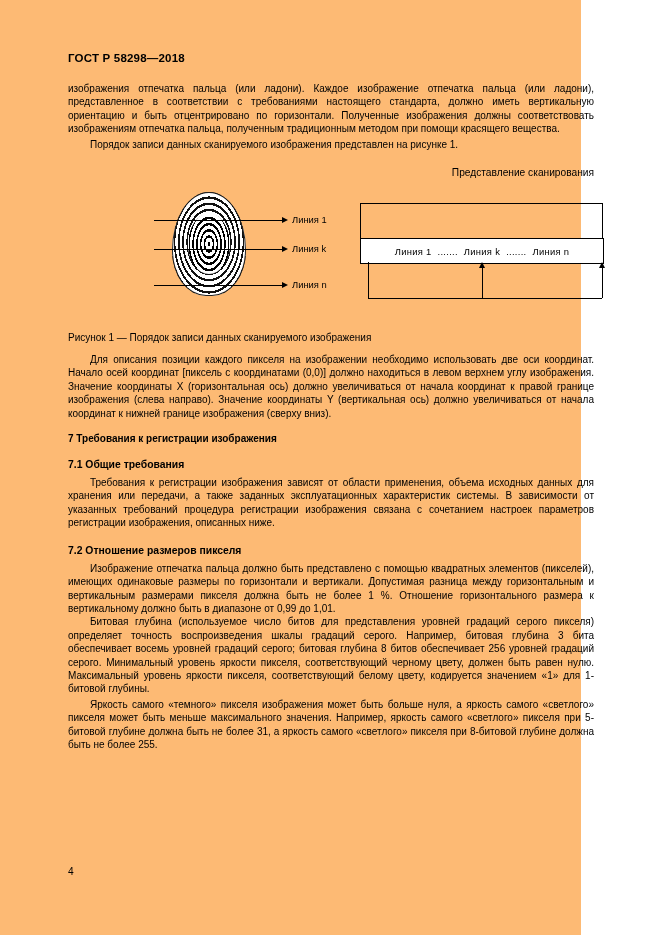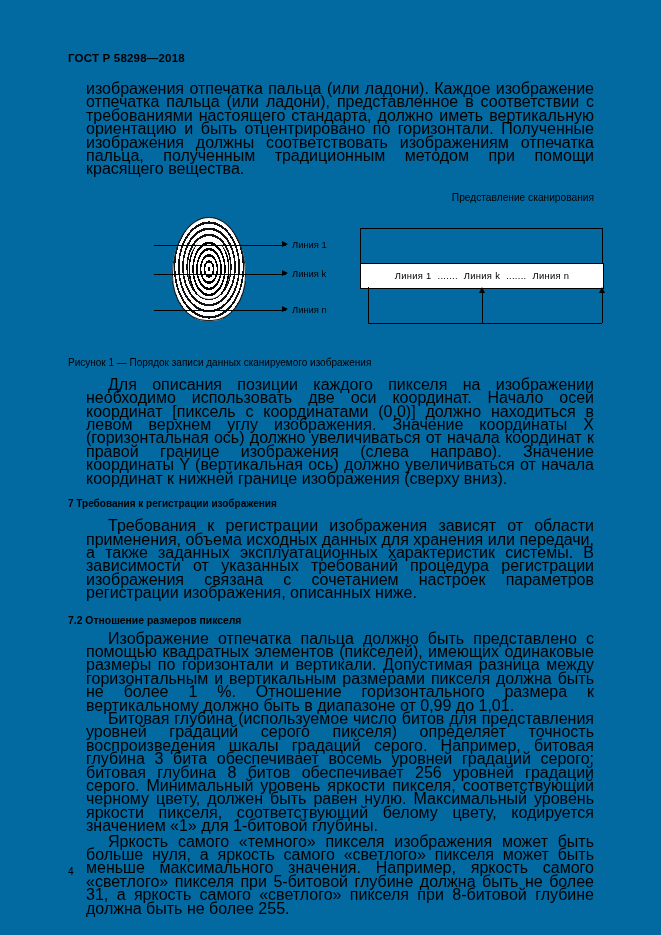--- a/index.html
+++ b/index.html
@@ -11,39 +11,40 @@
     width: 661px;
     height: 935px;
     position: relative;
     font-family: "Liberation Sans", sans-serif;
     color: #000000;
     overflow: hidden;
   }
   .page {
     position: absolute;
     left: 0; top: 0;
-    width: 661px;
+    width: 557px;
     height: 935px;
-    background: #0369a1;
+    background: #fdba74;
+    padding-left: 24px;
   }
   .content {
     position: absolute;
     left: 68px;
     top: 52px;
     width: 526px;
   }
   .doc-header {
     font-size: 11.5px;
     font-weight: bold;
     letter-spacing: 0.2px;
     margin-bottom: 18px;
   }
   p {
-    margin: 0 0 0 18px;
-    font-size: 16px;
+    margin: 0 0 0 0;
+    font-size: 10px;
     line-height: 13.4px;
     text-align: justify;
     text-justify: inter-word;
   }
   p.indent {
     text-indent: 22px;
   }
   .gap2 { margin-top: 2px; }
   .gap14 { margin-top: 14px; }
 
@@ -156,20 +157,21 @@
 </head>
 <body>
 
 <div class="page">
 
   <div class="content">
 
     <div class="doc-header">ГОСТ Р 58298—2018</div>
 
     <p class="para">изображения отпечатка пальца (или ладони). Каждое изображение отпечатка пальца (или ладони), представленное в соответствии с требованиями настоящего стандарта, должно иметь вертикальную ориентацию и быть отцентрировано по горизонтали. Полученные изображения должны соответствовать изображениям отпечатка пальца, полученным традиционным методом при помощи красящего вещества.</p>
+    <p class="indent gap2">Порядок записи данных сканируемого изображения представлен на рисунке 1.</p>
 
     <div class="figure">
       <div class="fig-title">Представление сканирования</div>
 
       <div class="fig-canvas">
 
         <div class="fp"></div>
 
         <div class="hline" style="left:86px; top:34px; width:132px;"></div>
         <div class="arrowR" style="left:214px; top:30.5px;"></div>
@@ -204,20 +206,21 @@
 
       </div>
 
       <div class="fig-caption">Рисунок 1 — Порядок записи данных сканируемого изображения</div>
     </div>
 
     <p class="indent gap14">Для описания позиции каждого пикселя на изображении необходимо использовать две оси координат. Начало осей координат [пиксель с координатами (0,0)] должно находиться в левом верхнем углу изображения. Значение координаты X (горизонтальная ось) должно увеличиваться от начала координат к правой границе изображения (слева направо). Значение координаты Y (вертикальная ось) должно увеличиваться от начала координат к нижней границе изображения (сверху вниз).</p>
 
     <h2 class="section">7 Требования к регистрации изображения</h2>
 
+    <h3 class="subsection">7.1 Общие требования</h3>
     <p class="indent">Требования к регистрации изображения зависят от области применения, объема исходных данных для хранения или передачи, а также заданных эксплуатационных характеристик системы. В зависимости от указанных требований процедура регистрации изображения связана с сочетанием настроек параметров регистрации изображения, описанных ниже.</p>
 
     <h3 class="subsection">7.2 Отношение размеров пикселя</h3>
     <p class="indent">Изображение отпечатка пальца должно быть представлено с помощью квадратных элементов (пикселей), имеющих одинаковые размеры по горизонтали и вертикали. Допустимая разница между горизонтальным и вертикальным размерами пикселя должна быть не более 1 %. Отношение горизонтального размера к вертикальному должно быть в диапазоне от 0,99 до 1,01.</p>
 
     <p class="indent">Битовая глубина (используемое число битов для представления уровней градаций серого пикселя) определяет точность воспроизведения шкалы градаций серого. Например, битовая глубина 3 бита обеспечивает восемь уровней градаций серого; битовая глубина 8 битов обеспечивает 256 уровней градаций серого. Минимальный уровень яркости пикселя, соответствующий черному цвету, должен быть равен нулю. Максимальный уровень яркости пикселя, соответствующий белому цвету, кодируется значением «1» для 1-битовой глубины.</p>
     <p class="indent gap2">Яркость самого «темного» пикселя изображения может быть больше нуля, а яркость самого «светлого» пикселя может быть меньше максимального значения. Например, яркость самого «светлого» пикселя при 5-битовой глубине должна быть не более 31, а яркость самого «светлого» пикселя при 8-битовой глубине должна быть не более 255.</p>
 
   </div>
 

